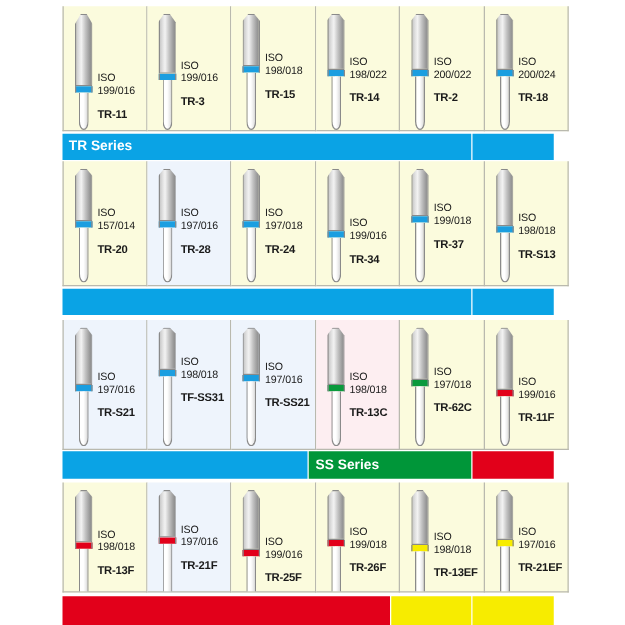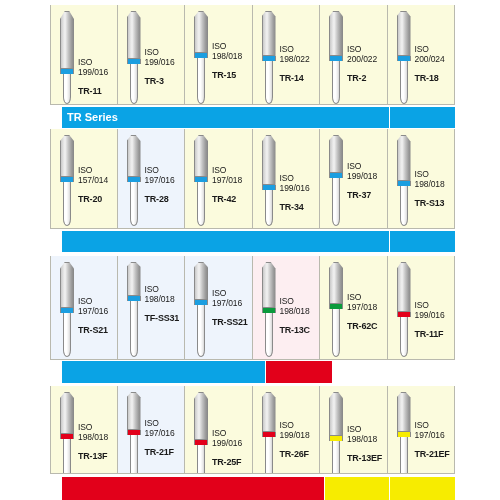--- a/index.html
+++ b/index.html
@@ -88,21 +88,20 @@
     white-space:nowrap;
     letter-spacing:-0.2px;
   }
 
   
   .bar-row{
     position:absolute;
     left:0;
     width:393px;
     display:flex;
-    margin-left:12px;
   }
   .bar-seg{
     height:100%;
     box-sizing:border-box;
   }
   .bar-label{
     color:#ffffff;
     font-size:11px;
     font-weight:bold;
     line-height:1;
@@ -236,21 +235,21 @@
         <div class="bur" style="top: 6px;">
           <div class="head" style="height: 42px;">
             <div class="cone" style="clip-path: polygon(34% 0%, 66% 0%, 100% 14%, 100% 100%, 0% 100%, 0% 14%);"></div>
           </div>
           <div class="band" style="background: rgb(27, 158, 224);"></div>
           <div class="shank" style="height: 44px;"></div>
         </div>
         <div class="labels" style="top: 36px;">
           <div class="iso-line">ISO</div>
           <div class="iso-line">197/018</div>
-          <div class="code">TR-42</div>
+          <div class="code">TR-24</div>
         </div>
       </div>
       <div class="cell " style="height: 100px;">
         <div class="bur" style="top: 6px;">
           <div class="head" style="height: 50px;">
             <div class="cone" style="clip-path: polygon(34% 0%, 66% 0%, 100% 14%, 100% 100%, 0% 100%, 0% 14%);"></div>
           </div>
           <div class="band" style="background: rgb(27, 158, 224);"></div>
           <div class="shank" style="height: 36px;"></div>
         </div>
@@ -466,20 +465,23 @@
         <div class="bar-label">TR Series</div>
       </div>
       <div class="bar-seg" style="width: 66.5px; background: rgb(10, 163, 229); margin-left: 1px;"></div>
     </div>
     <div class="bar-row" style="top: 231px; height: 21px;">
       <div class="bar-seg" style="width: 337.5px; background: rgb(10, 163, 229);"></div>
       <div class="bar-seg" style="width: 66.5px; background: rgb(10, 163, 229); margin-left: 1px;"></div>
     </div>
     <div class="bar-row" style="top: 361px; height: 22px;">
       <div class="bar-seg" style="width: 202.5px; background: rgb(10, 163, 229);"></div>
+      <div class="bar-seg" style="width: 134px; background: rgb(0, 150, 57); margin-left: 1px;">
+        <div class="bar-label">SS Series</div>
+      </div>
       <div class="bar-seg" style="width: 66.5px; background: rgb(226, 0, 26); margin-left: 1px;"></div>
     </div>
     <div class="bar-row" style="top: 477px; height: 23px;">
       <div class="bar-seg" style="width: 270px; background: rgb(226, 0, 26);"></div>
       <div class="bar-seg" style="width: 66.5px; background: rgb(247, 236, 0); margin-left: 1px;"></div>
       <div class="bar-seg" style="width: 66.5px; background: rgb(247, 236, 0); margin-left: 1px;"></div>
     </div>
   </div>
 
 </body></html>

